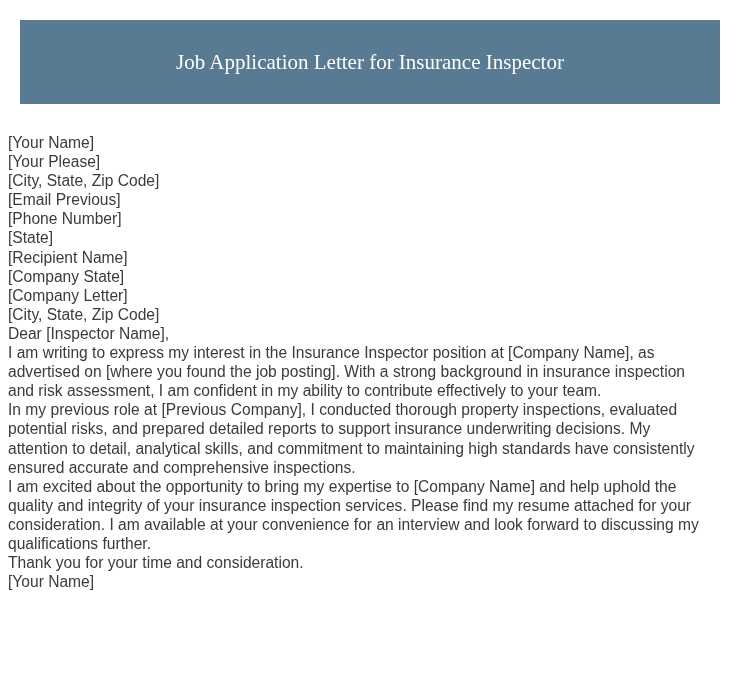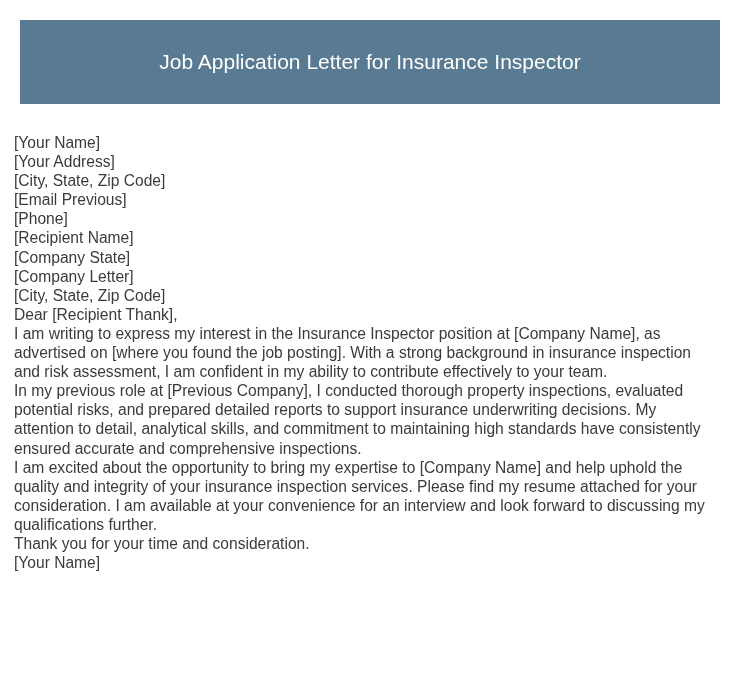--- a/index.html
+++ b/index.html
@@ -7,42 +7,43 @@
     .banner {
       position: absolute; left: 20px; top: 20px; width: 700px; height: 84px;
       background: #587a93;
       display: flex; align-items: center; justify-content: center;
     }
     .banner-title {
       color: #ffffff; font-family: "Liberation Sans", sans-serif;
       font-size: 21px; font-weight: normal; letter-spacing: 0;
     }
     .letter {
-      position: absolute; left: 14px; top: 133px; width: 705px;
+      position: absolute; left: 8px; top: 133px; width: 705px;
       font-family: "Liberation Sans", sans-serif;
       font-size: 15.6px; line-height: 19.1px; color: #3b3b3b;
     }
     .letter p { margin: 0; }
   </style>
 </head>
 <body>
 
 <div class="banner">
-  <h1 class="banner-title" style="margin:8px;">Job Application Letter for Insurance Inspector</h1>
+  <h1 class="banner-title" style="margin:8px;font-family:Liberation Serif, serif;">Job Application Letter for Insurance Inspector</h1>
 </div>
 
 <div class="letter">
   <p>[Your Name]</p>
-  <p>[Your Address]</p>
+  <p>[Your Please]</p>
   <p>[City, State, Zip Code]</p>
   <p>[Email Previous]</p>
-  <p>[Phone]</p>
+  <p>[Phone Number]</p>
+  <p>[State]</p>
   <p>[Recipient Name]</p>
   <p>[Company State]</p>
   <p>[Company Letter]</p>
   <p>[City, State, Zip Code]</p>
-  <p>Dear [Recipient Thank],</p>
+  <p>Dear [Inspector Name],</p>
   <p>I am writing to express my interest in the Insurance Inspector position at [Company Name], as advertised on [where you found the job posting]. With a strong background in insurance inspection and risk assessment, I am confident in my ability to contribute effectively to your team.</p>
   <p>In my previous role at [Previous Company], I conducted thorough property inspections, evaluated potential risks, and prepared detailed reports to support insurance underwriting decisions. My attention to detail, analytical skills, and commitment to maintaining high standards have consistently ensured accurate and comprehensive inspections.</p>
   <p>I am excited about the opportunity to bring my expertise to [Company Name] and help uphold the quality and integrity of your insurance inspection services. Please find my resume attached for your consideration. I am available at your convenience for an interview and look forward to discussing my qualifications further.</p>
   <p>Thank you for your time and consideration.</p>
   <p>[Your Name]</p>
 </div>
 
 </body></html>

